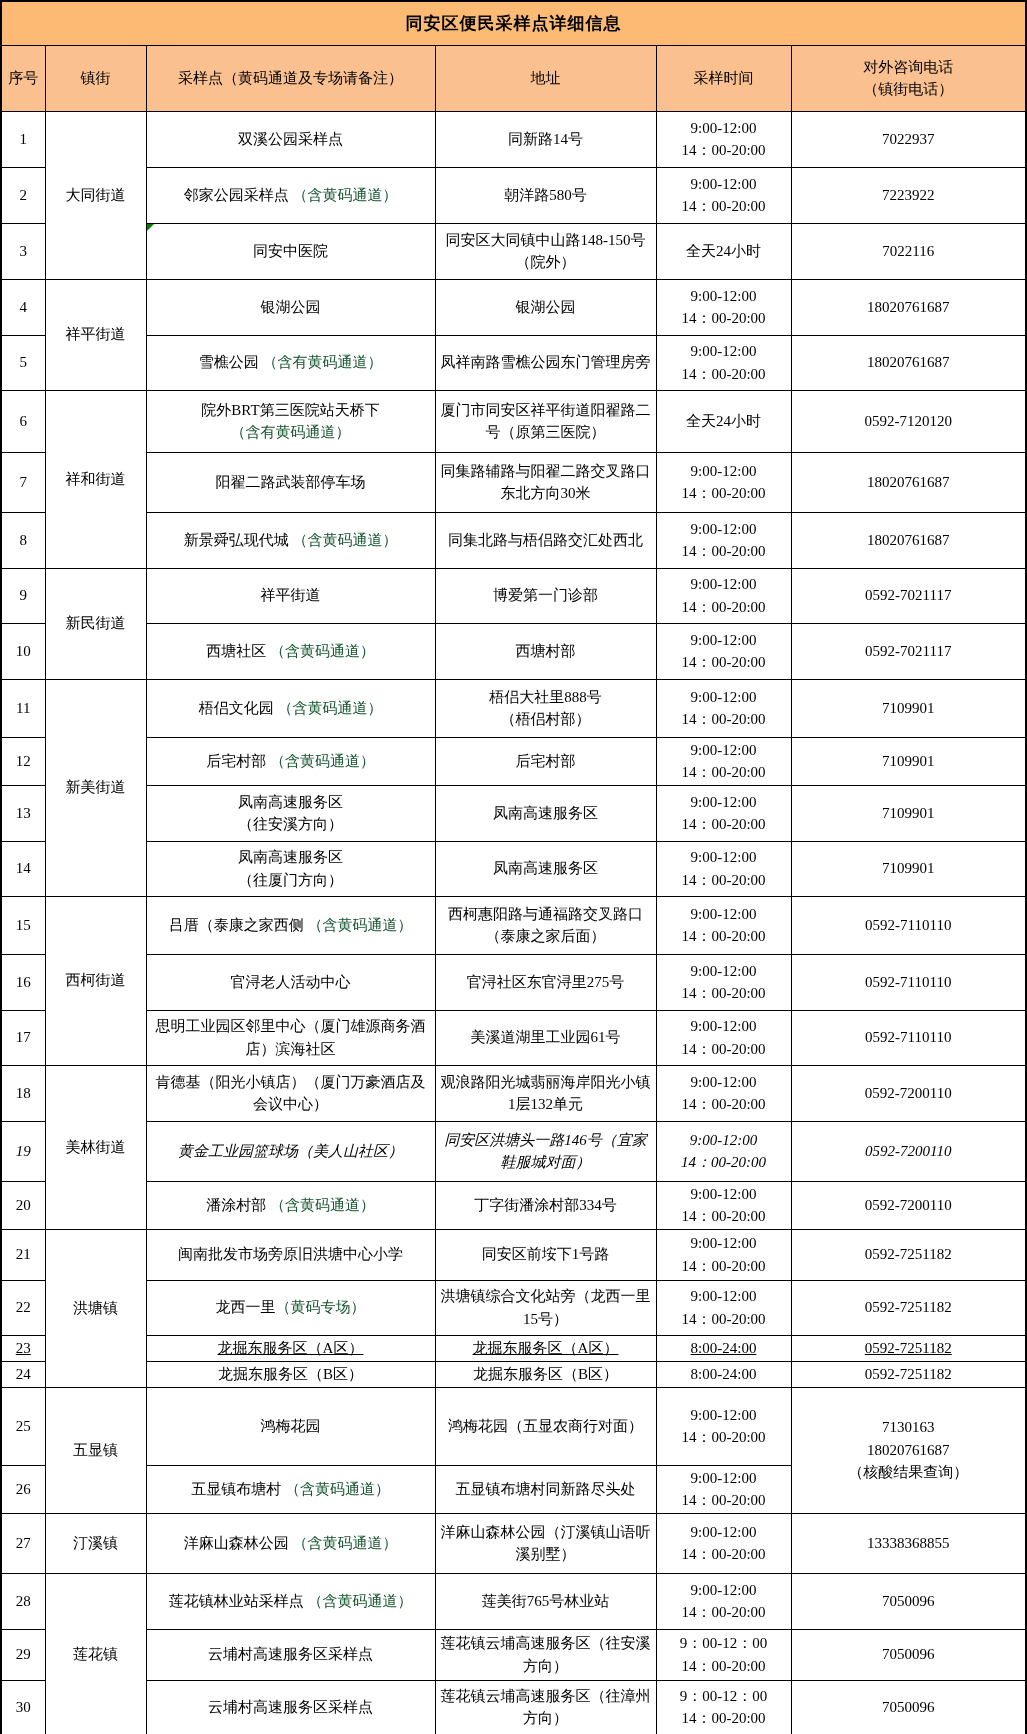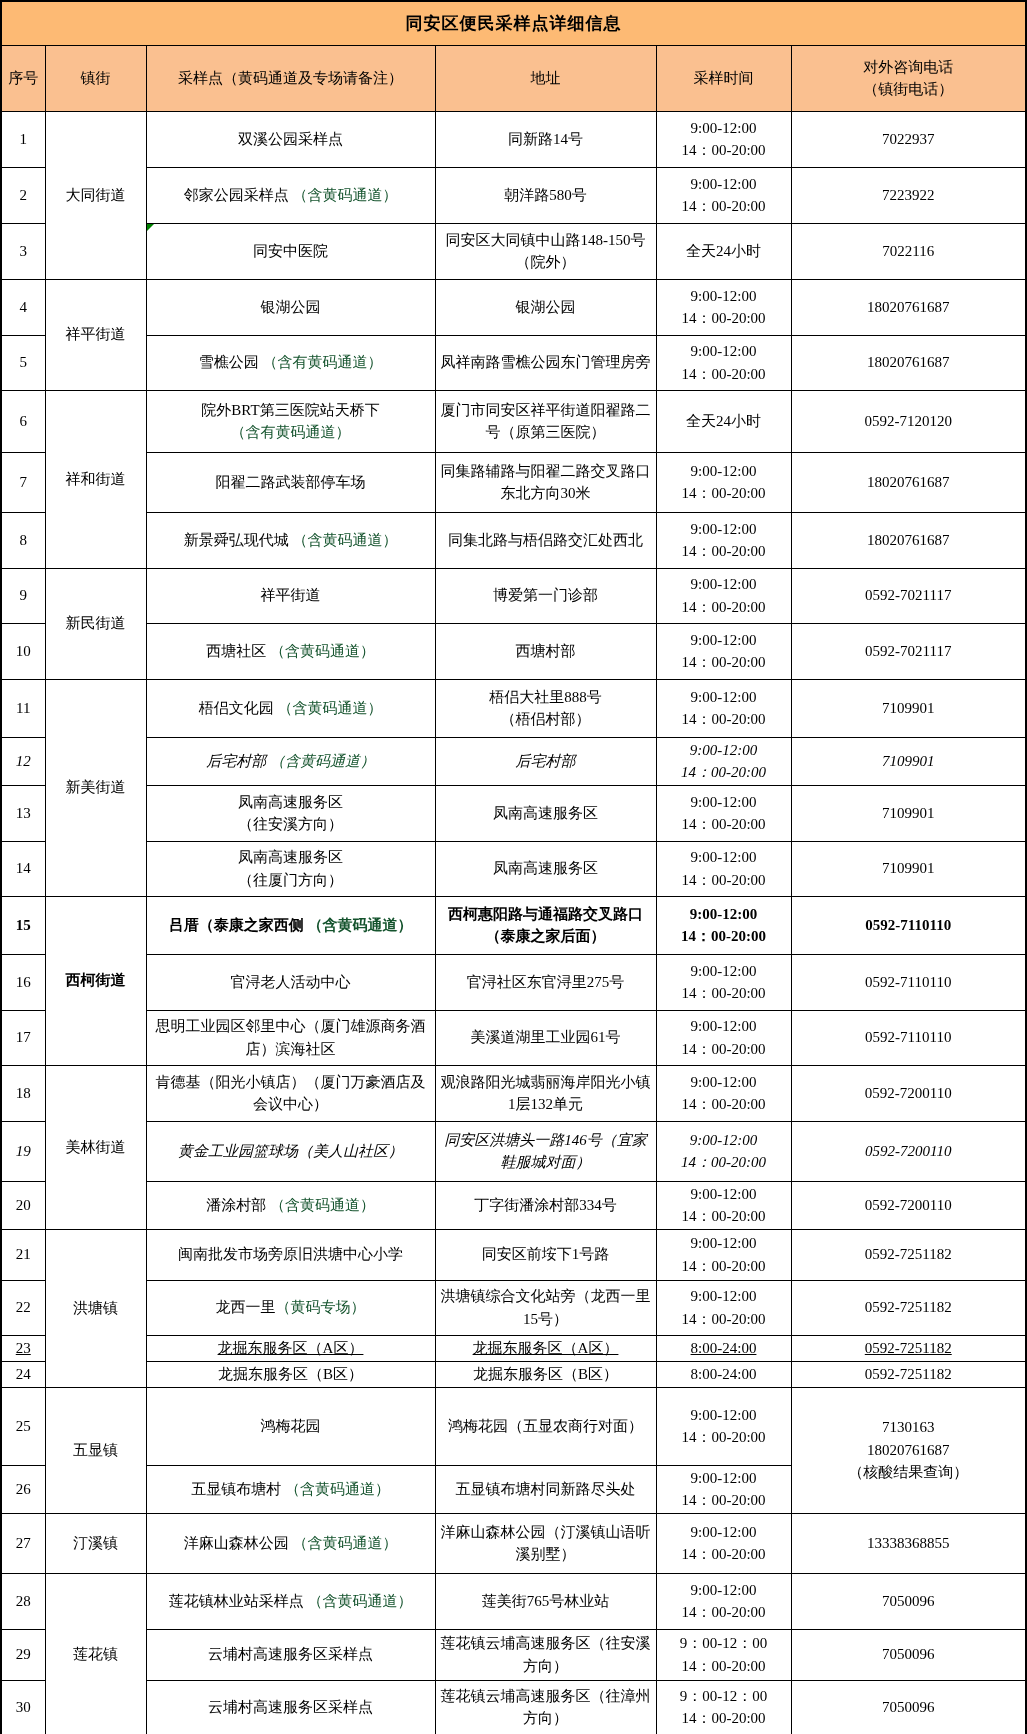--- a/index.html
+++ b/index.html
@@ -162,21 +162,21 @@
         <tr style="height: 58px;">
           <td class="num-cell">11</td>
           <td rowspan="4">新美街道</td>
           <td class="site-cell"><span>梧侣文化园 </span><span class="red">（含黄码通道）</span></td>
           <td>梧侣大社里888号
 （梧侣村部）</td>
           <td>9:00-12:00
 14：00-20:00</td>
           <td>7109901</td>
         </tr>
-        <tr style="height: 48px; font-style: italic;">
+        <tr style="height: 48px;">
           <td class="num-cell">12</td>
           <td class="site-cell"><span>后宅村部 </span><span class="red">（含黄码通道）</span></td>
           <td>后宅村部</td>
           <td>9:00-12:00
 14：00-20:00</td>
           <td>7109901</td>
         </tr>
         <tr style="height: 56px;">
           <td class="num-cell">13</td>
           <td class="site-cell"><span>凤南高速服务区
@@ -188,21 +188,21 @@
         </tr>
         <tr style="height: 55px;">
           <td class="num-cell">14</td>
           <td class="site-cell"><span>凤南高速服务区
 （往厦门方向）</span></td>
           <td>凤南高速服务区</td>
           <td>9:00-12:00
 14：00-20:00</td>
           <td>7109901</td>
         </tr>
-        <tr style="height: 58px; font-weight: bold;">
+        <tr style="height: 58px;">
           <td class="num-cell">15</td>
           <td rowspan="3">西柯街道</td>
           <td class="site-cell"><span>吕厝（泰康之家西侧 </span><span class="red">（含黄码通道）</span></td>
           <td>西柯惠阳路与通福路交叉路口（泰康之家后面）</td>
           <td>9:00-12:00
 14：00-20:00</td>
           <td>0592-7110110</td>
         </tr>
         <tr style="height: 56px;">
           <td class="num-cell">16</td>

